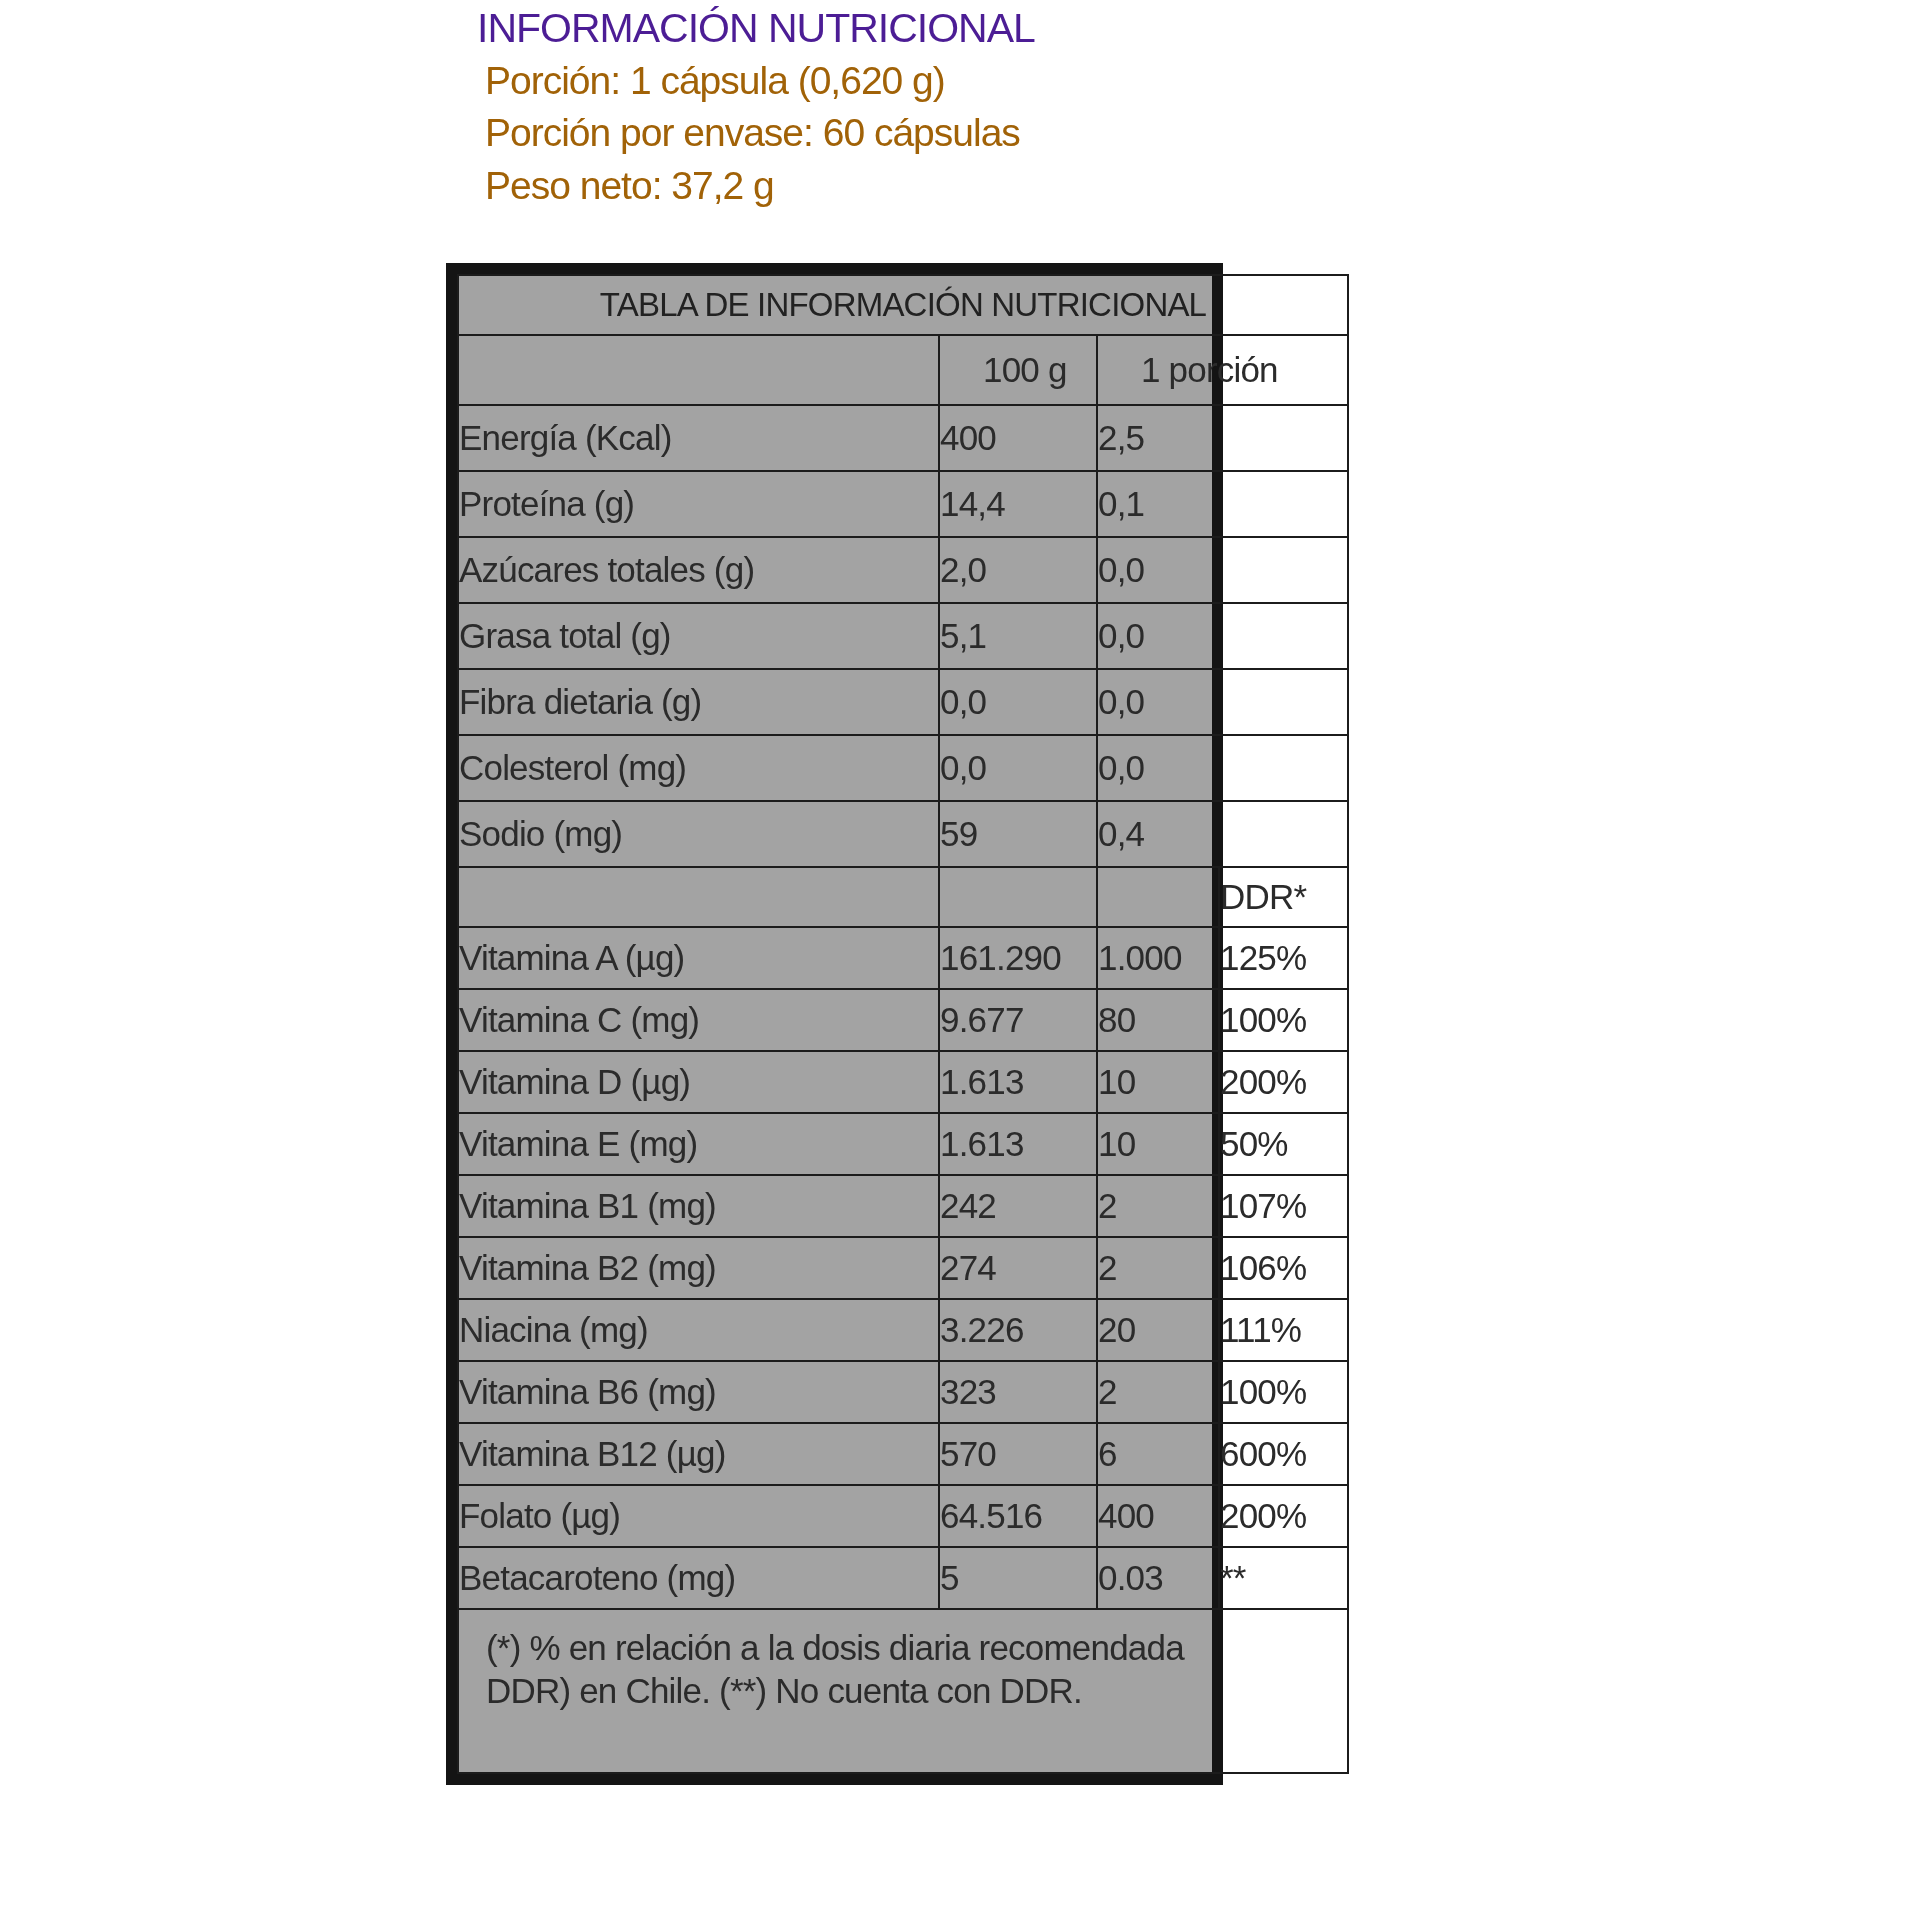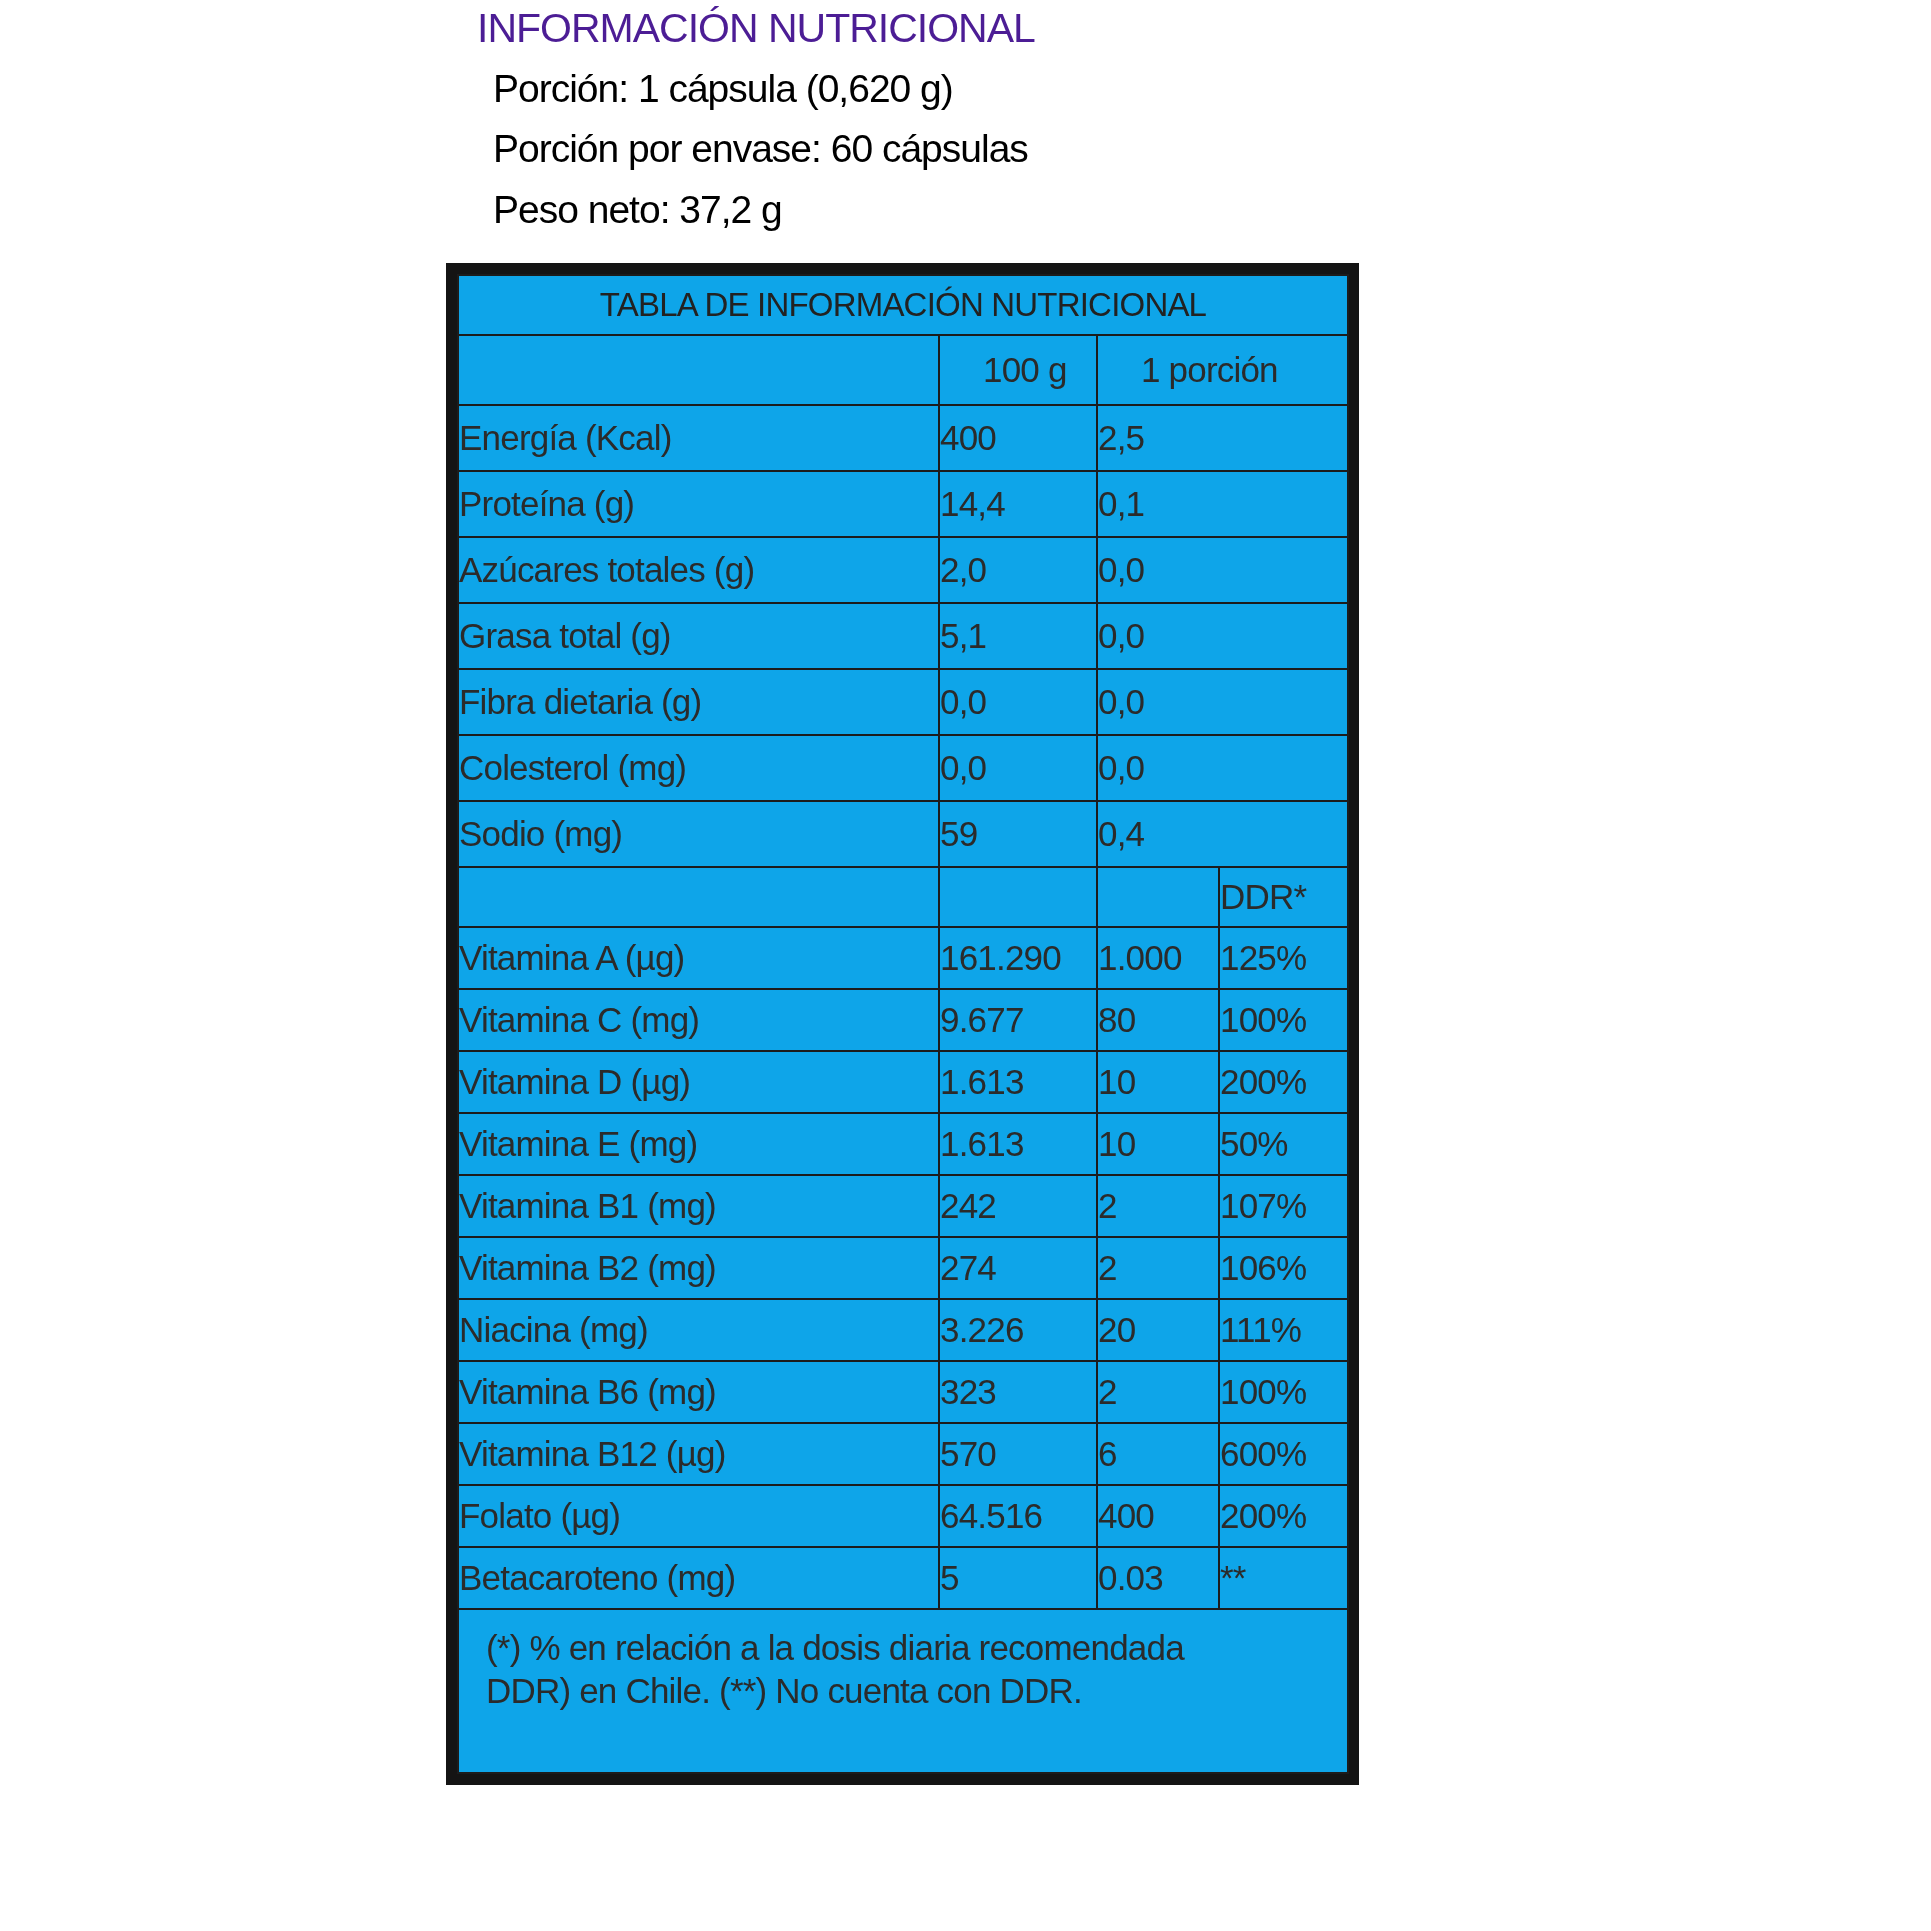--- a/index.html
+++ b/index.html
@@ -25,32 +25,32 @@
     font-size: 41px;
     font-weight: normal;
     letter-spacing: -1px;
     color: #4c1d95;
     margin: 0 0 7.7px 0;
     line-height: 1.1;
   }
   .top-header .sub-line {
     font-size: 39px;
     letter-spacing: -1px;
-    color: #000000;
+    color: #a16207;
     line-height: 1.14;
-    margin: 16px;
+    margin: 8px;
   }
   
   .nt-wrap {
     position: absolute;
     left: 446px;
     top: 263px;
-    width: 913px;
+    width: 777px;
     border: 11.6px solid #141414;
-    background: #0ea5e9;
+    background: #a3a3a3;
     box-sizing: border-box;
   }
   table.nt {
     width: 100%;
     border-collapse: collapse;
     table-layout: fixed;
   }
   table.nt td {
     border: 2.9px solid #1c1c1c;
     font-size: 35px;

